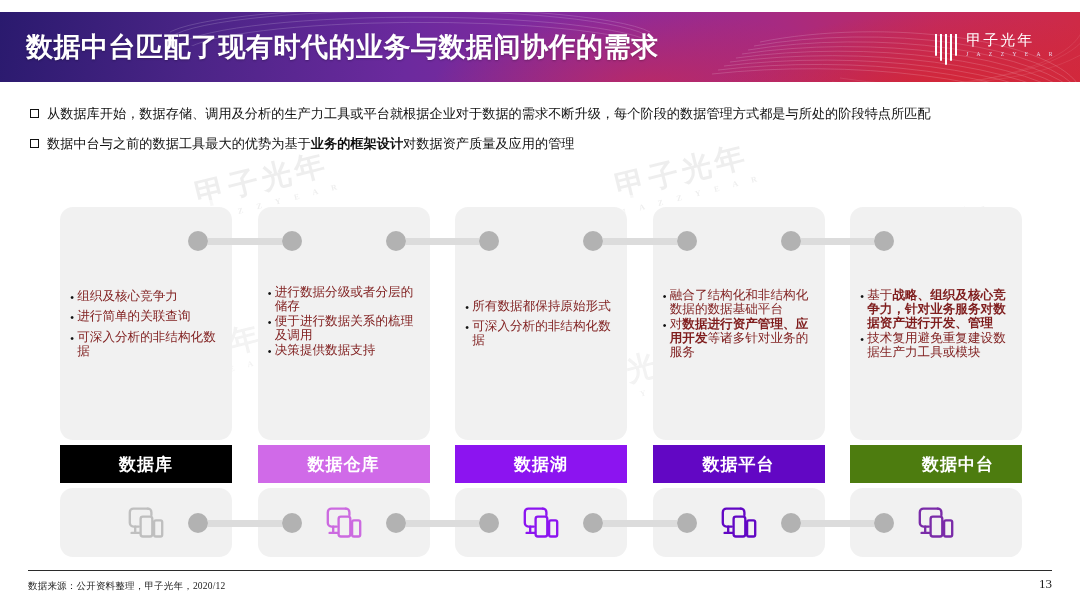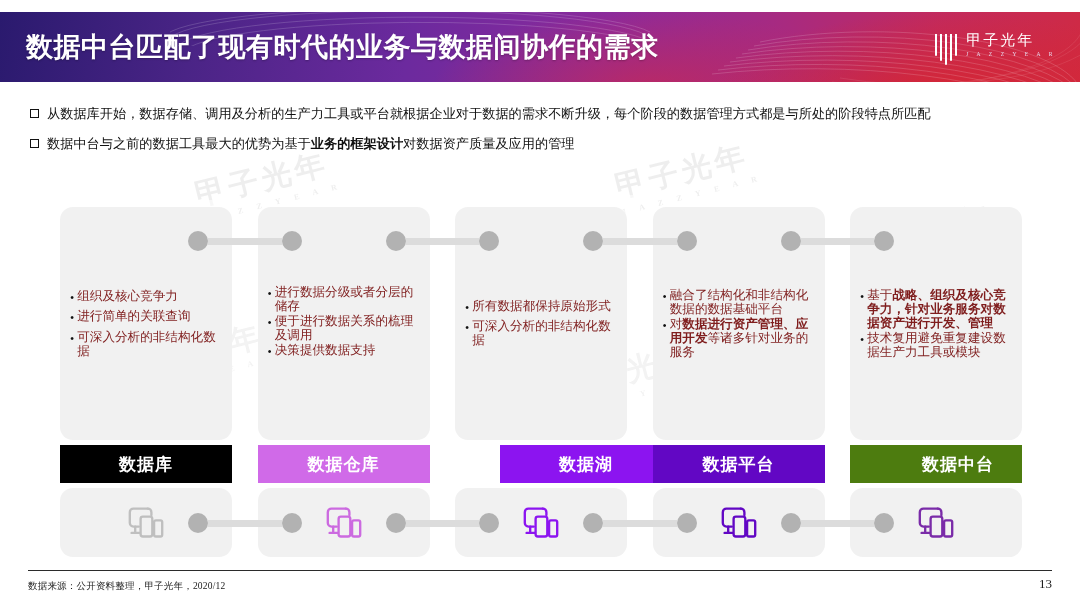--- a/index.html
+++ b/index.html
@@ -282,21 +282,21 @@
             <div class="li">
               <span class="dot">•</span>
               <span class="txt"><span>所有数据都保持原始形式</span></span>
             </div>
             <div class="li">
               <span class="dot">•</span>
               <span class="txt"><span>可深入分析的非结构化数据</span></span>
             </div>
           </div>
         </div>
-        <div class="label" style="background: rgb(140, 20, 240); margin-left: 45px;">数据湖</div>
+        <div class="label" style="background: rgb(140, 20, 240);">数据湖</div>
         <div class="icon-box">
           <svg class="dev-icon" viewBox="0 0 44 40">
             <g fill="none" stroke="#8c14f0" stroke-width="2.6" stroke-linecap="round" stroke-linejoin="round">
               <path d="M24,4 H8 a4,4 0 0 0 -4,4 V20 a4,4 0 0 0 4,4 H14"></path>
               <path d="M24,4 a4,4 0 0 1 4,4 V11"></path>
               <path d="M10,24 V31 M6,31 H15"></path>
               <rect x="16" y="13" width="13" height="22" rx="2.5"></rect>
               <rect x="31" y="17" width="9" height="18" rx="2"></rect>
             </g>
           </svg>

